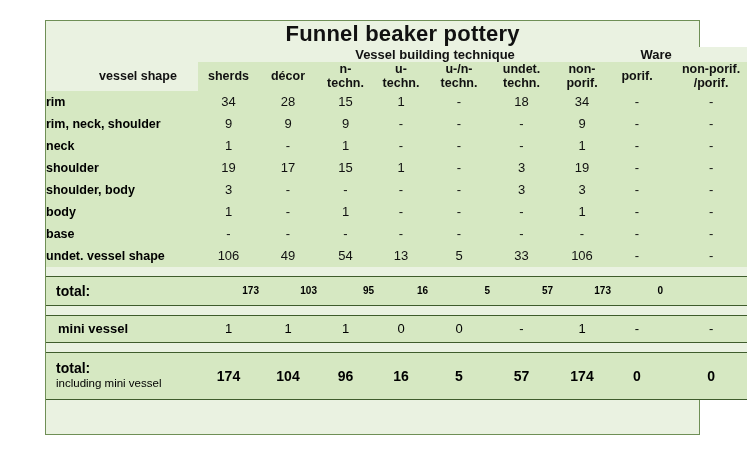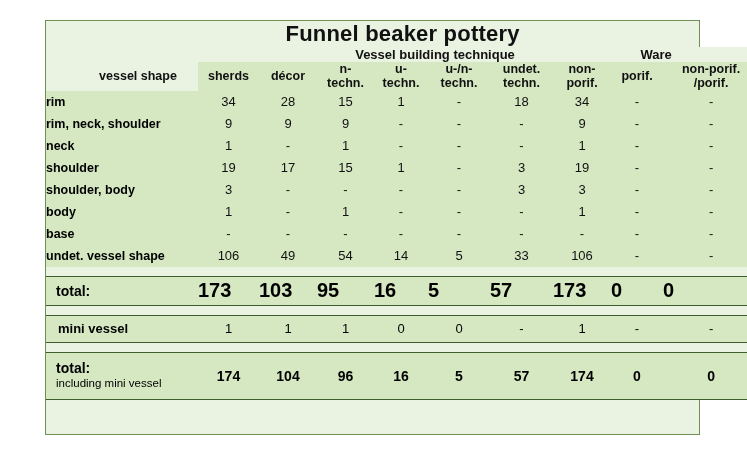--- a/index.html
+++ b/index.html
@@ -96,22 +96,22 @@
     border-top: 1.5px solid #3f5c2c;
     border-bottom: 1.5px solid #3f5c2c;
   }
   .total-row td.label {
     text-align: left;
     font-size: 14px;
     font-weight: bold;
     padding-left: 10px;
   }
   .total-row td.val {
-    text-align: left;
-    font-size: 20px;
+    text-align: right;
+    font-size: 10px;
     font-weight: bold;
   }
   .mini-row td {
     background: #d6e8c2;
     height: 26px;
     border-top: 1.5px solid #3f5c2c;
     border-bottom: 1.5px solid #3f5c2c;
   }
   .mini-row td.label {
     text-align: left;
@@ -303,21 +303,21 @@
         <td class="datacell">-</td>
         <td class="datacell">-</td>
         <td class="datacell">-</td>
       </tr>
 
       <tr class="band-body">
         <td class="rowlabel">undet. vessel shape</td>
         <td class="datacell">106</td>
         <td class="datacell">49</td>
         <td class="datacell">54</td>
-        <td class="datacell">14</td>
+        <td class="datacell">13</td>
         <td class="datacell">5</td>
         <td class="datacell">33</td>
         <td class="datacell">106</td>
         <td class="datacell">-</td>
         <td class="datacell">-</td>
       </tr>
 
       <tr class="sep-row">
         <td colspan="10"></td>
       </tr>

